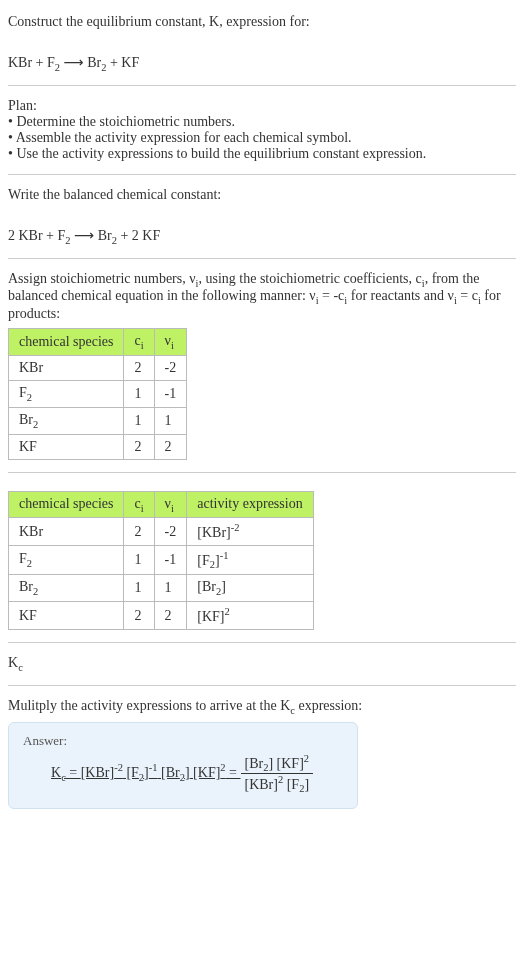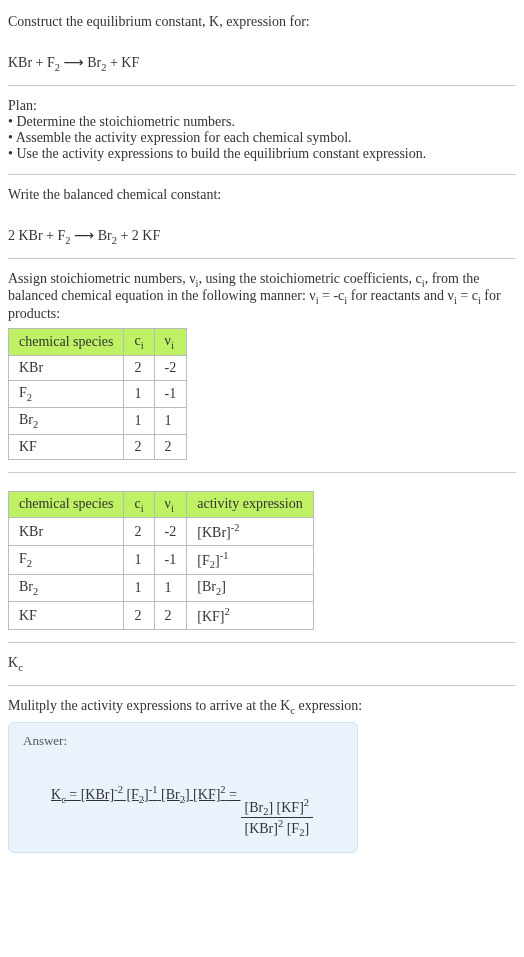--- a/index.html
+++ b/index.html
@@ -48,21 +48,20 @@
   }
   .answer-label {
     font-size: 13px;
     color: #555;
     margin-bottom: 4px;
   }
   .frac {
     display: inline-block;
     vertical-align: middle;
     text-align: center;
-    margin-top: 44px;
   }
   .frac .num {
     display: block;
     border-bottom: 1px solid #333;
     padding: 0 4px;
   }
   .frac .den {
     display: block;
     padding: 0 4px;
   }

